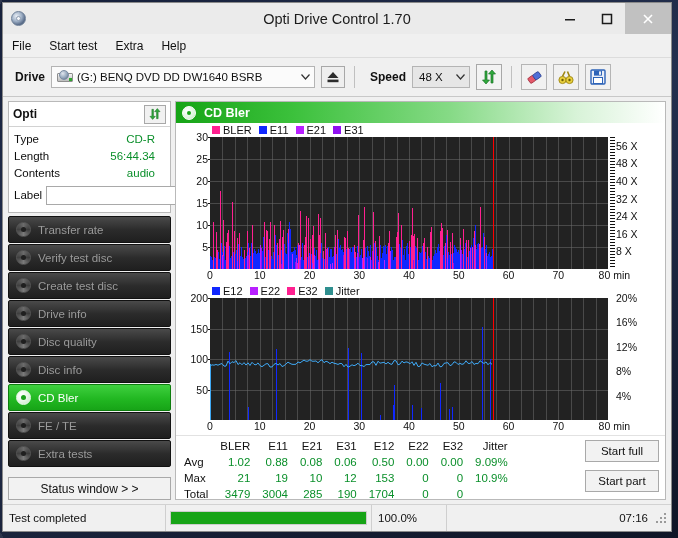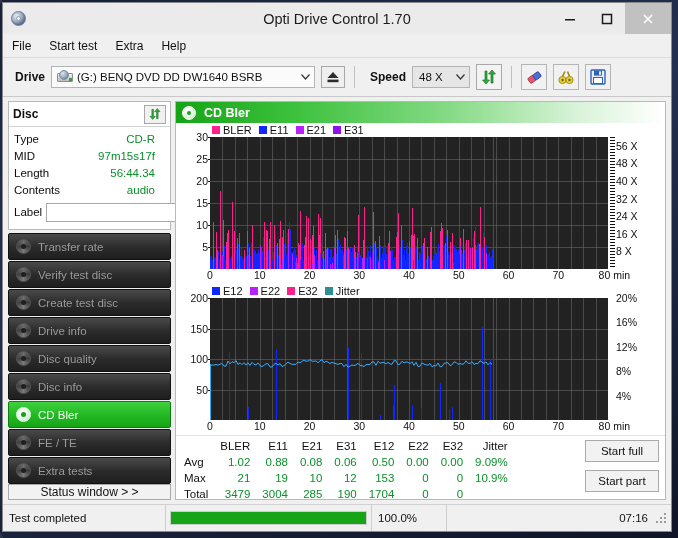--- a/index.html
+++ b/index.html
@@ -282,36 +282,32 @@
         <rect x="4.5" y="9.5" width="9" height="6" fill="#ffffff" stroke="#2d63b8" stroke-width="1"></rect>
       </svg>
     </div>
   </div>
 
   <div class="body-split">
 
     <div class="left">
       <div class="disc-box">
         <div class="disc-head">
-          <span class="t">Disc</span>
+          <span class="t">Opti</span>
           <span class="btn">
             <svg width="14" height="14" viewBox="0 0 18 18">
               <path d="M5 3 L5 12 L2.5 12 L6 16 L9.5 12 L7 12 L7 3 Z" fill="#2fa83c" stroke="#1d7528" stroke-width=".7"></path>
               <path d="M13 15 L13 6 L15.5 6 L12 2 L8.5 6 L11 6 L11 15 Z" fill="#2fa83c" stroke="#1d7528" stroke-width=".7"></path>
             </svg>
           </span>
         </div>
         <div class="disc-rows">
           <div class="drow">
             <span class="k">Type</span>
             <span class="v">CD-R</span>
-          </div>
-          <div class="drow">
-            <span class="k">MID</span>
-            <span class="v">97m15s17f</span>
           </div>
           <div class="drow">
             <span class="k">Length</span>
             <span class="v">56:44.34</span>
           </div>
           <div class="drow">
             <span class="k">Contents</span>
             <span class="v">audio</span>
           </div>
           <div class="label-row">

